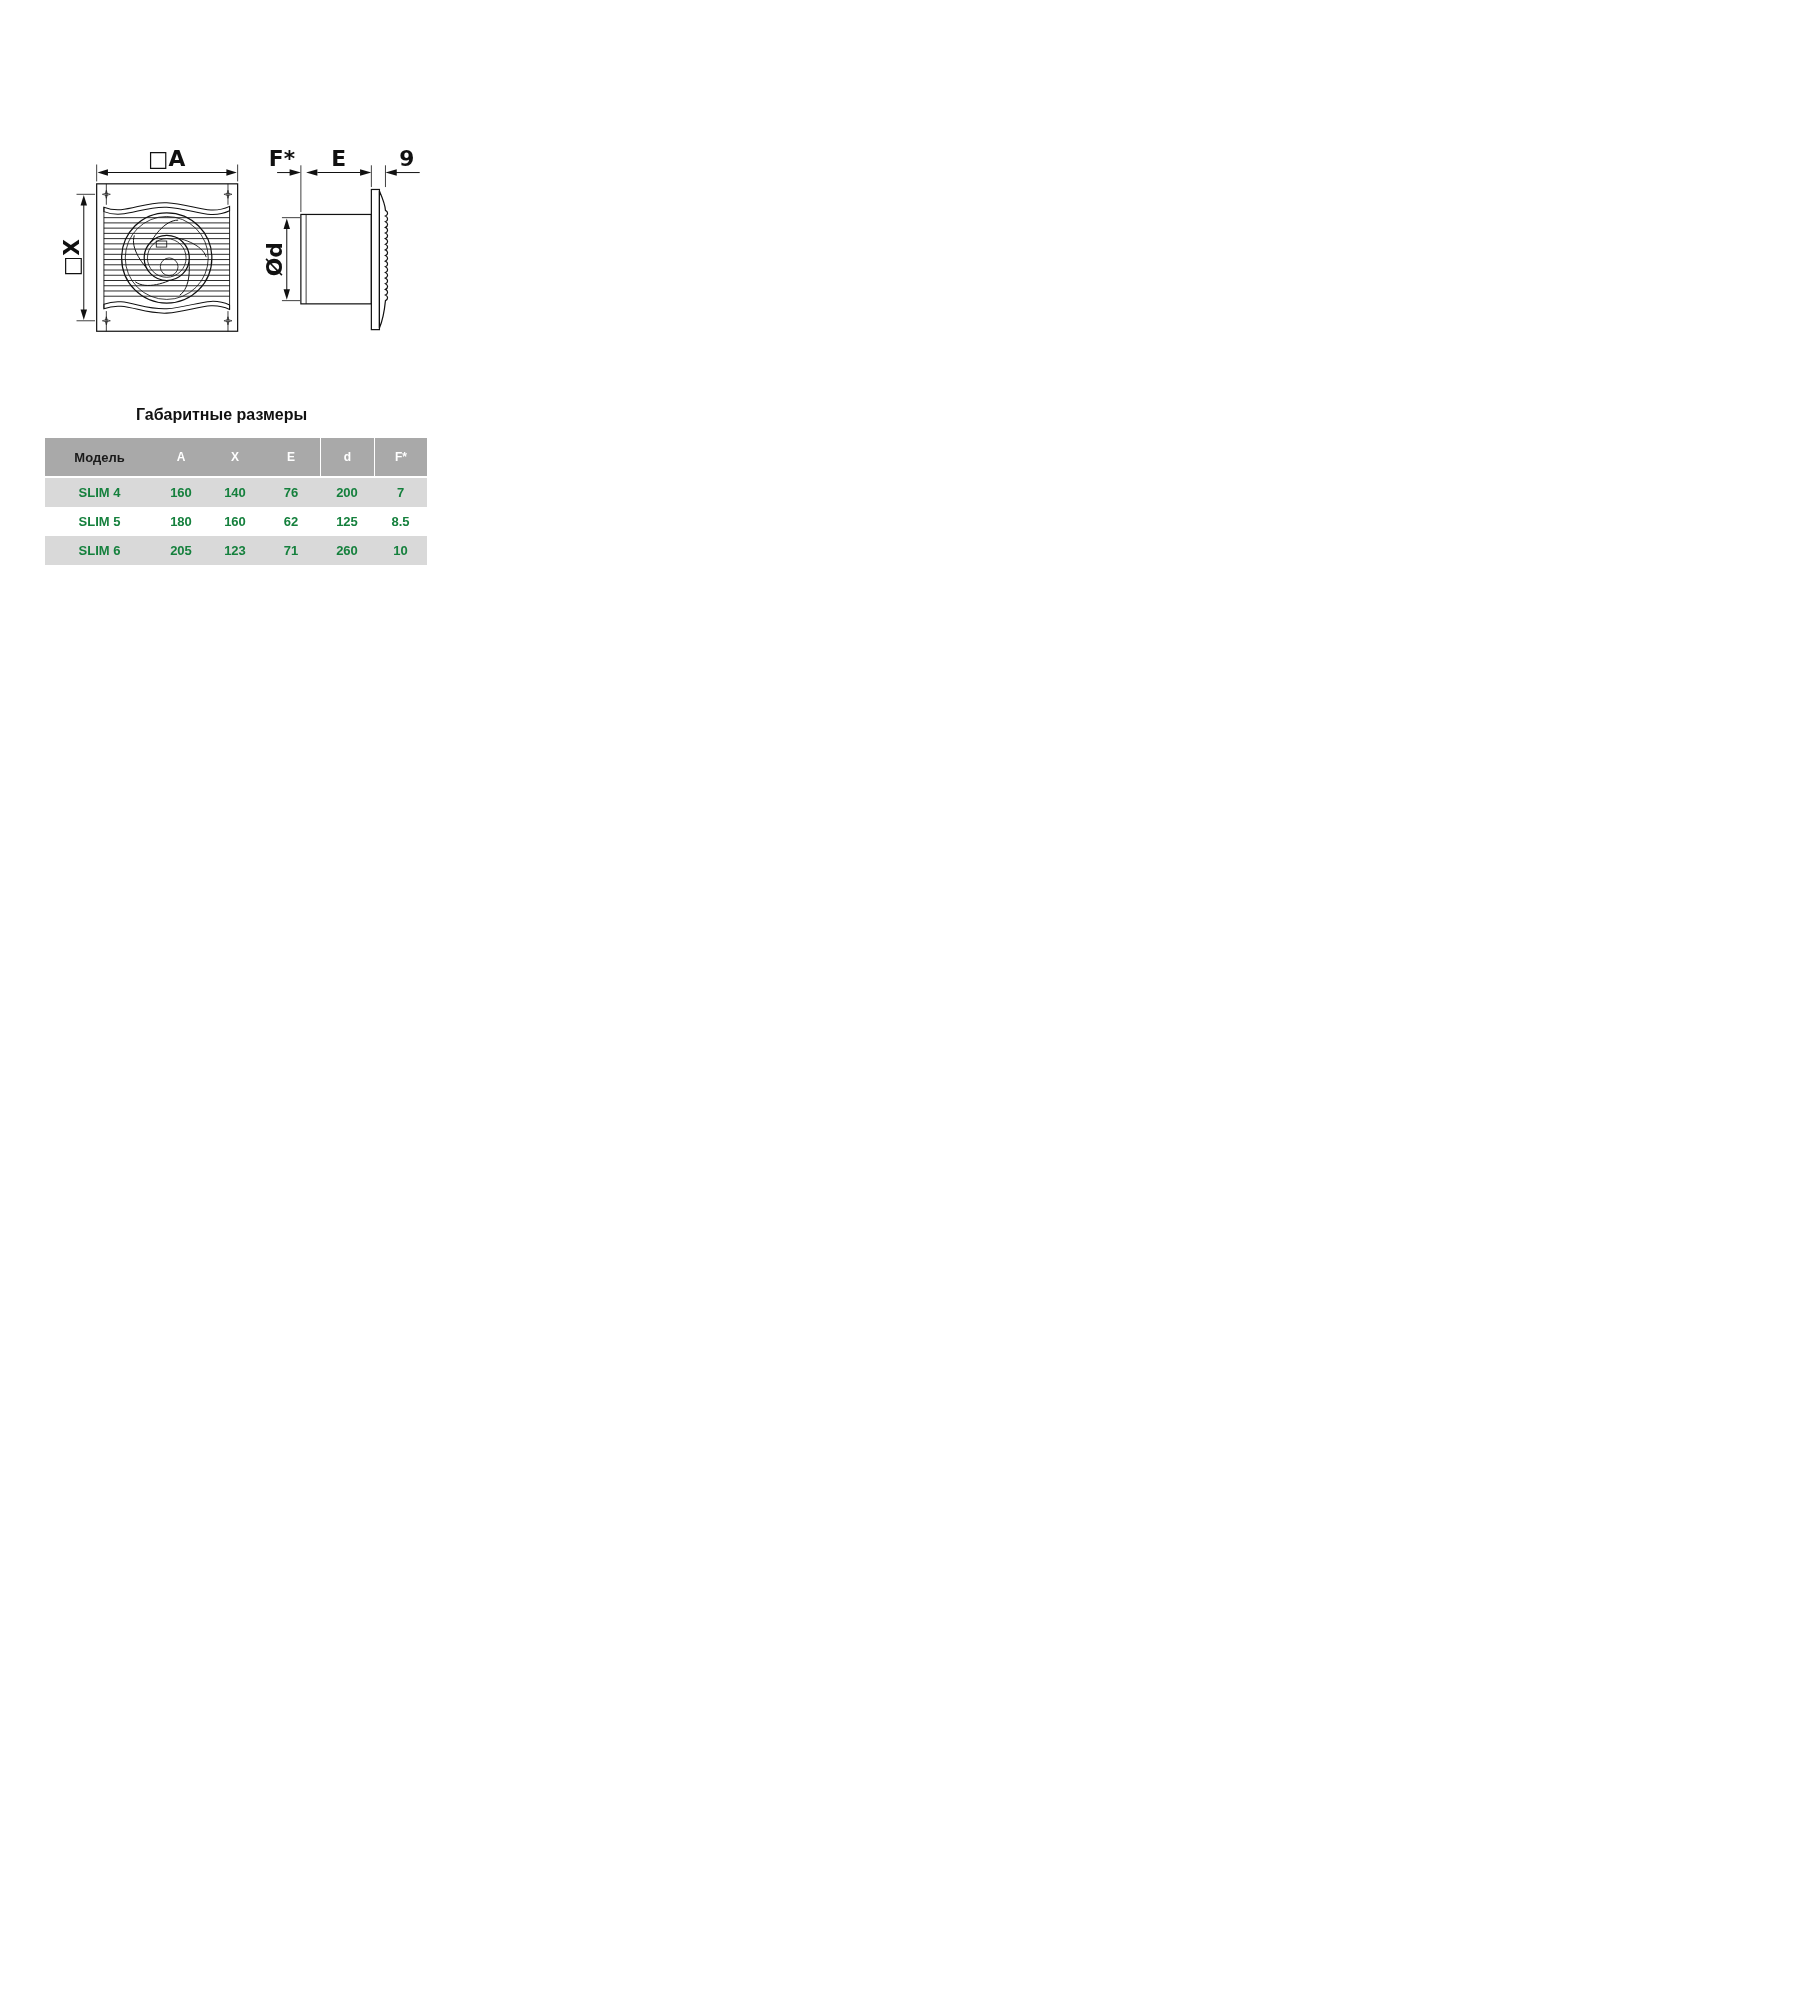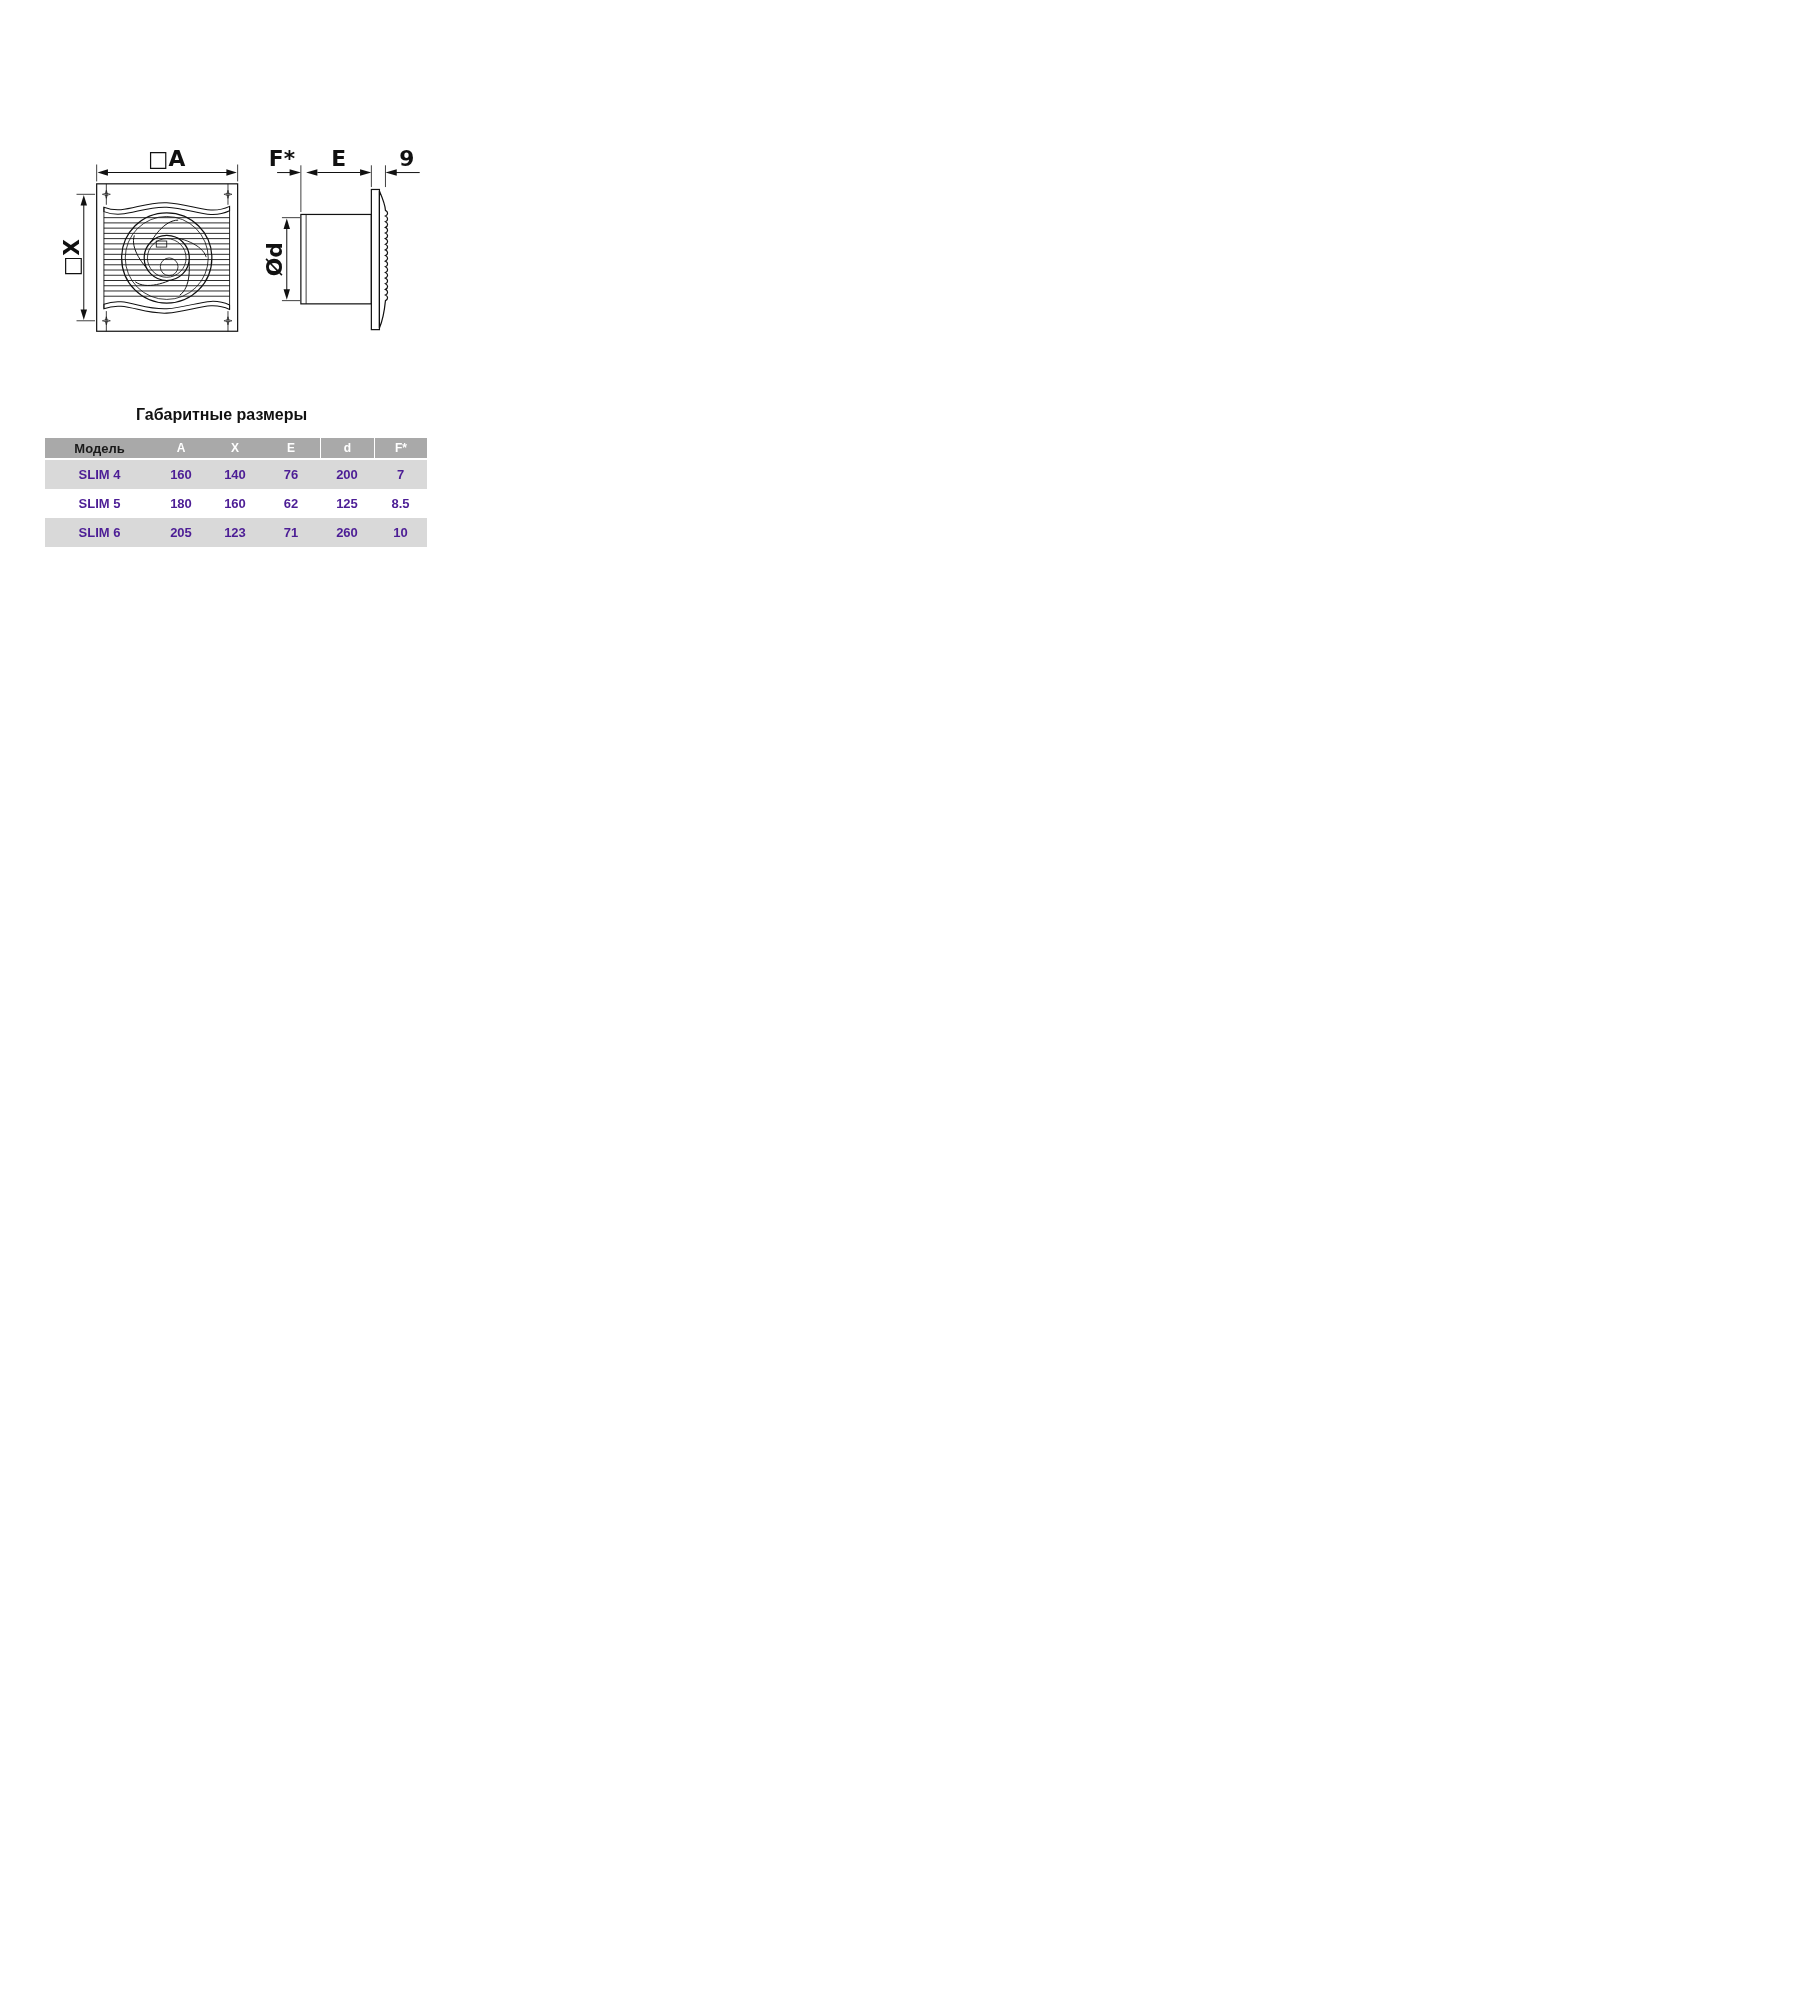--- a/index.html
+++ b/index.html
@@ -40,32 +40,32 @@
     left: 45px;
     width: 383px;
     display: grid;
     grid-template-columns: 109px 54px 54px 58px 54px 53px;
   }
   .th {
     background: #a9a9a9;
     color: #ffffff;
     font-weight: bold;
     font-size: 12px;
-    height: 20px;
+    height: 38px;
     margin-bottom: 2px;
     display: flex;
     align-items: center;
     justify-content: center;
   }
   .th-model { color: #1a1a1a; font-size: 13px; }
   .th-sep { border-left: 1.6px solid #ffffff; }
   .td {
     font-size: 13px;
     font-weight: bold;
-    color: #4c1d95;
+    color: #15803d;
     height: 29px;
     display: flex;
     align-items: center;
     justify-content: center;
   }
   .rg { background: #d9d9d9; }
   .rw { background: #ffffff; }
 </style>
 </head>
 <body>

